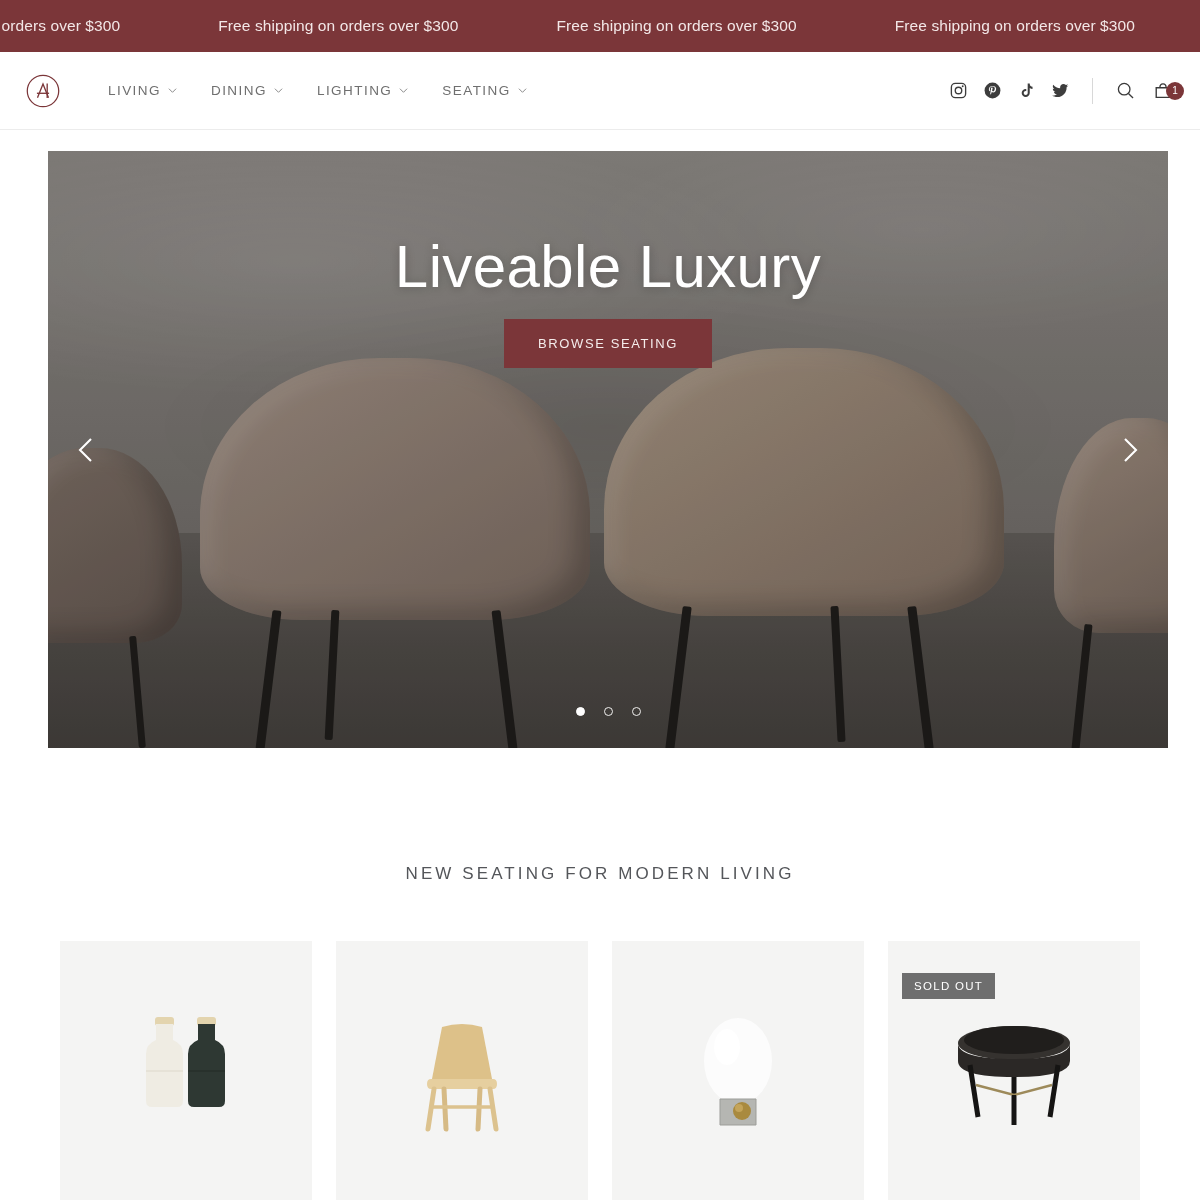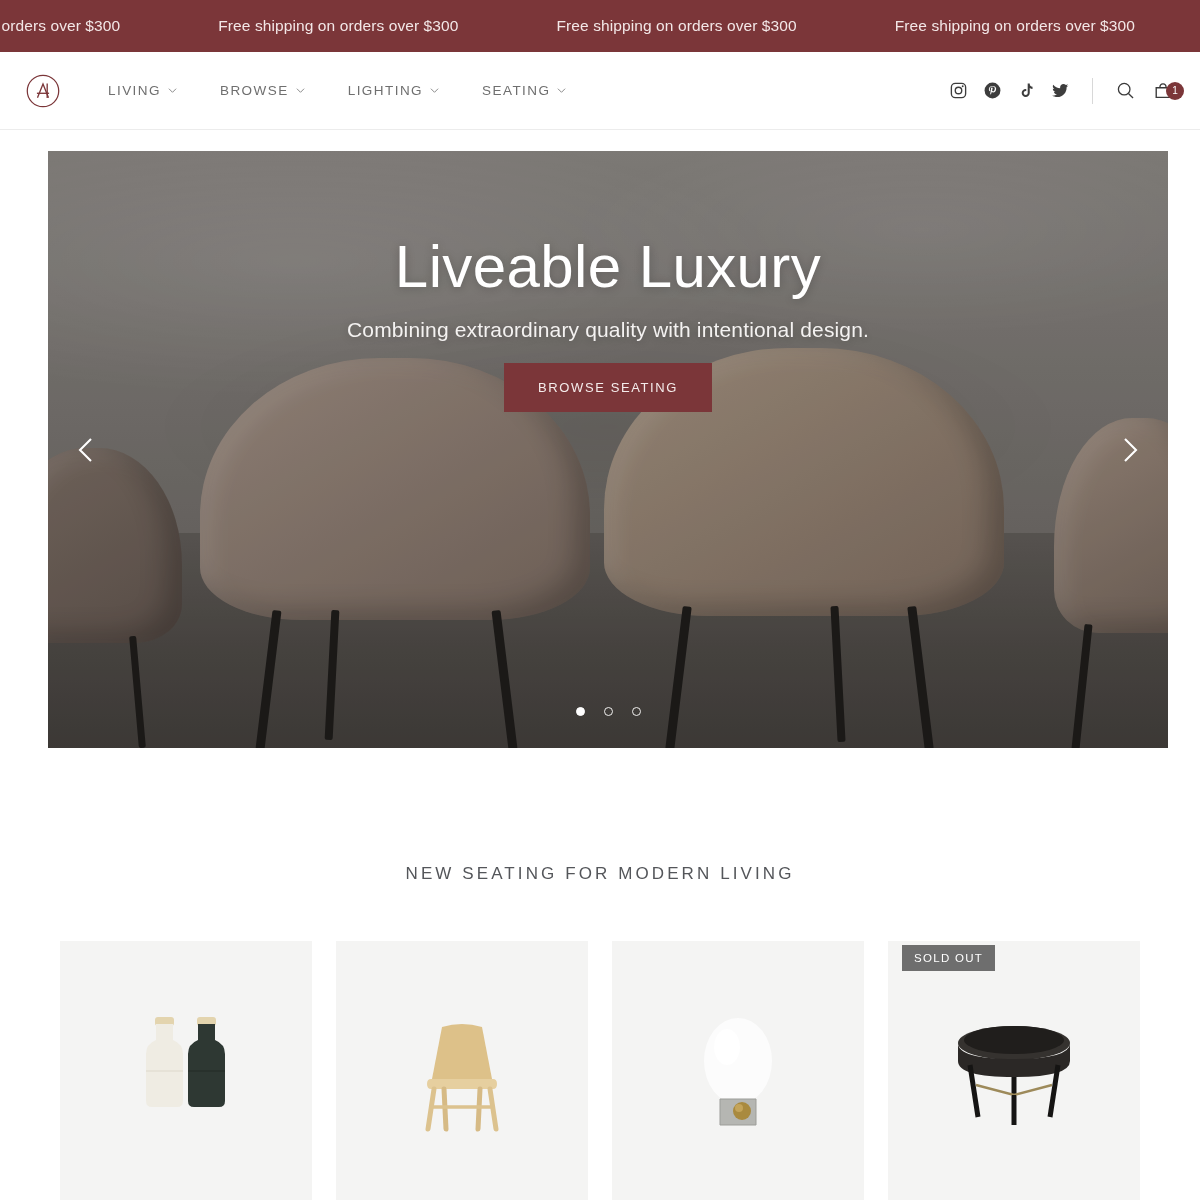--- a/index.html
+++ b/index.html
@@ -35,21 +35,21 @@
   
   .header {
     height: 78px;
     display: flex;
     align-items: center;
     padding: 0 26px 0 22px;
     background: #fff;
     border-bottom: 1px solid #ececec;
   }
   .logo-wrap { width: 42px; height: 42px; display:flex; align-items:center; justify-content:center; }
-  .nav { display: flex; align-items: center; gap: 43px; margin-left: 44px; }
+  .nav { display: flex; align-items: center; gap: 34px; margin-left: 44px; }
   .nav-item {
     display: flex; align-items: center; gap: 7px;
     font-size: 13.5px; letter-spacing: 1.45px;
     color: #6f6f6f; cursor: pointer;
   }
   .chev { width: 9px; height: 9px; display:block; }
   .header-right { margin-left: auto; display: flex; align-items: center; gap: 16px; }
   .socials { display: flex; align-items: center; gap: 15px; }
   .sico { width: 19px; height: 19px; color:#3d3d3d; display:block; }
   .divider { width: 1px; height: 26px; background: #d8d8d8; margin: 0 6px; }
@@ -131,21 +131,21 @@
   .grid {
     margin-top: 57px; padding: 0 60px;
     display:grid; grid-template-columns: repeat(4, 1fr); gap: 24px;
   }
   .card { position:relative; }
   .card-img {
     position:relative; height: 265px; background:#f4f4f3; overflow:hidden;
     display:flex; align-items:center; justify-content:center; cursor:pointer;
   }
   .badge {
-    position:absolute; left:14px; top:4px;
+    position:absolute; left:14px; top:32px;
     background:#6e6e6e; color:#fff;
     font-size:11.5px; letter-spacing:1.3px; padding:7px 12px;
   }
   .pshape { display:block; }
 </style>
 </head>
 <body>
 
 <div class="announce">
   <div class="announce-track">
@@ -169,21 +169,21 @@
   </div>
 
   <nav class="nav">
     <div class="nav-item">
       <span>LIVING</span>
       <svg class="chev" viewBox="0 0 10 10">
         <path d="M1 3 L5 7 L9 3" fill="none" stroke="#8b8b8b" stroke-width="1.1"></path>
       </svg>
     </div>
     <div class="nav-item">
-      <span>BROWSE</span>
+      <span>DINING</span>
       <svg class="chev" viewBox="0 0 10 10">
         <path d="M1 3 L5 7 L9 3" fill="none" stroke="#8b8b8b" stroke-width="1.1"></path>
       </svg>
     </div>
     <div class="nav-item">
       <span>LIGHTING</span>
       <svg class="chev" viewBox="0 0 10 10">
         <path d="M1 3 L5 7 L9 3" fill="none" stroke="#8b8b8b" stroke-width="1.1"></path>
       </svg>
     </div>
@@ -262,21 +262,20 @@
         <div class="shell" style="left:0;top:0;width:170px;height:215px;background:linear-gradient(150deg,#9b8a7c,#6f6157);"></div>
         <div class="leg" style="left:24px;top:206px;width:8px;height:126px;transform:rotate(6deg);"></div>
 
       </div>
     </div>
 
     <div class="hero-overlay"></div>
 
     <div class="hero-content">
       <div class="hero-title">Liveable Luxury</div>
-      <div class="hero-sub">Combining extraordinary quality with intentional design.</div>
       <button class="hero-btn">BROWSE SEATING</button>
     </div>
 
     <svg class="arrow left" viewBox="0 0 34 34">
       <path d="M21 6 L10 17 L21 28" fill="none" stroke="currentColor" stroke-width="2.1"></path>
     </svg>
     <svg class="arrow right" viewBox="0 0 34 34">
       <path d="M13 6 L24 17 L13 28" fill="none" stroke="currentColor" stroke-width="2.1"></path>
     </svg>
 

